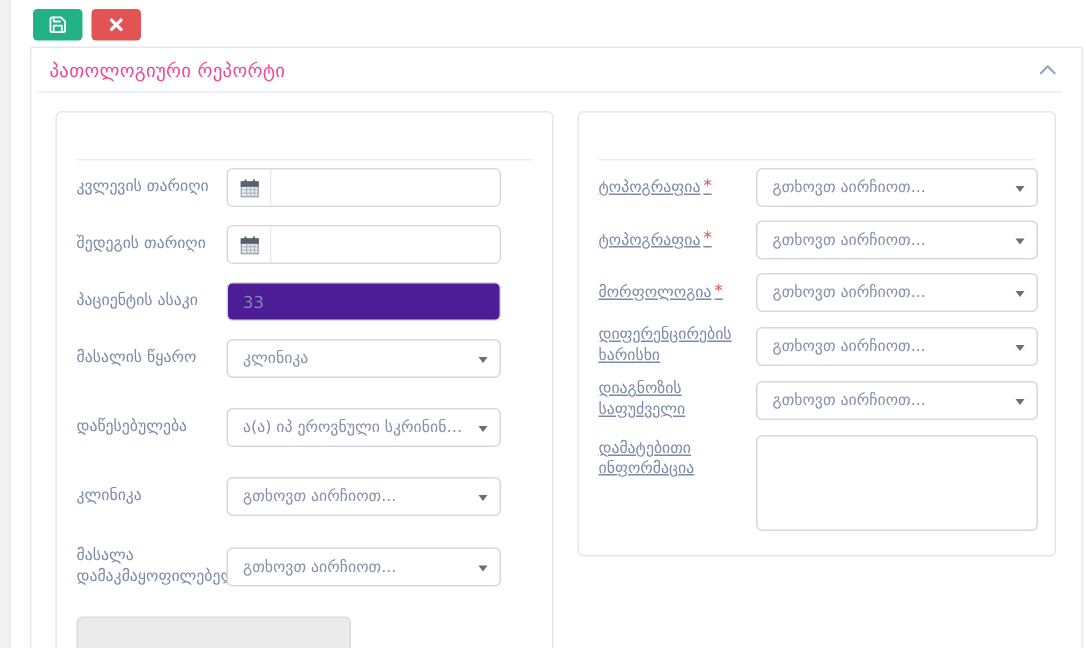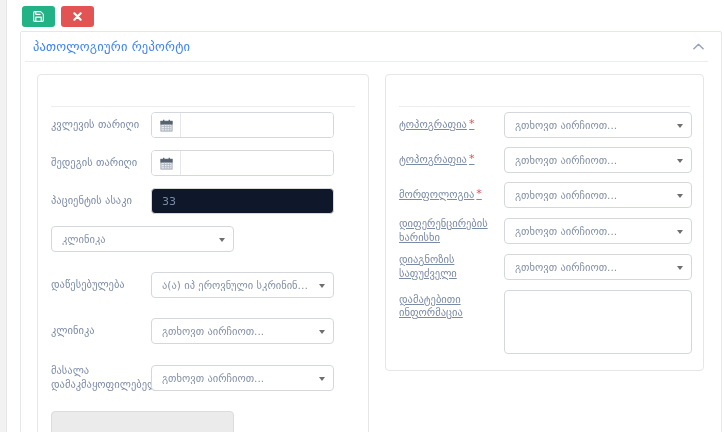--- a/index.html
+++ b/index.html
@@ -25,21 +25,21 @@
   
   .panel {
     margin-left: 20px; width: 702px; height: 520px;
     background: #fff; border: 1px solid #e4e8ee; border-radius: 2px;
   }
   .panel-header {
     height: 30px; display: flex; align-items: center;
     margin: 0 13px 0 4px; padding: 0 2px 0 8px;
     border-bottom: 1px solid #e9ecf2;
   }
-  .panel-title { font-size: 12.5px; color: #3b82f6; letter-spacing: .2px; }
+  .panel-title { font-size: 12.5px; color: #ec4899; letter-spacing: .2px; }
   .collapse-btn {
     margin-left: auto; background: none; border: none; cursor: pointer;
     display: flex; align-items: center; padding: 2px;
   }
   .panel-body { display: flex; align-items: flex-start; padding: 12px 16px; gap: 16px; }
   
   .box { border: 1px solid #e6e6e6; border-radius: 4px; background: #fff; padding: 12px 13px; }
   .box-left { width: 332px; min-height: 425px; }
   .box-right { width: 319px; }
   .box-head { height: 20px; border-bottom: 1px solid #eaedf4; }
@@ -81,21 +81,21 @@
     width: 29px; flex: none; display: flex; align-items: center; justify-content: center;
     border-right: 1px solid #e4e7eb; cursor: pointer; background: #fff;
   }
   .text-input {
     flex: 1; min-width: 0; border: none; outline: none;
     font-size: 11px; color: #76839b; padding: 0 8px;
     font-family: "DejaVu Sans", sans-serif; background: #fff;
   }
   .input-disabled {
     width: 100%; height: 26px; border: 1px solid #d9d9d9; border-radius: 4px;
-    background: #0f172a; color: #7b8ba6; font-size: 11px; padding: 0 10px;
+    background: #4c1d95; color: #7b8ba6; font-size: 11px; padding: 0 10px;
     font-family: "DejaVu Sans", sans-serif;
   }
   .ta {
     width: 100%; border: 1px solid #d4d8de; border-radius: 4px;
     background: #fff; resize: none; outline: none;
     font-family: "DejaVu Sans", sans-serif; font-size: 11px; color: #76839b; padding: 4px 8px;
   }
   .ta-right { height: 64px; }
   .ta-disabled { height: 63px; background: #ebebeb; border-color: #dcdcdc; }
 </style>
@@ -185,20 +185,21 @@
       </div>
 
       <div class="row mt-lg">
         <span class="lbl">პაციენტის ასაკი</span>
         <div class="ctl">
           <input class="input-disabled" disabled="" value="33" style="">
         </div>
       </div>
 
       <div class="row mt-lg">
+        <span class="lbl">მასალის წყარო</span>
         <div class="ctl">
           <div class="select">
             <span class="val">კლინიკა</span>
             <span class="caret"></span>
           </div>
         </div>
       </div>
 
       <div class="row mt-sm">
         <span class="lbl">დაწესებულება</span>

